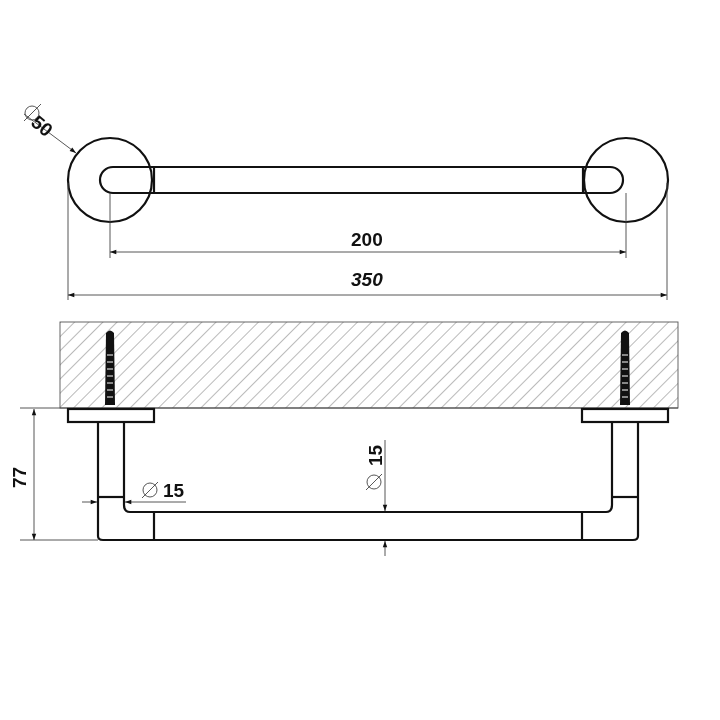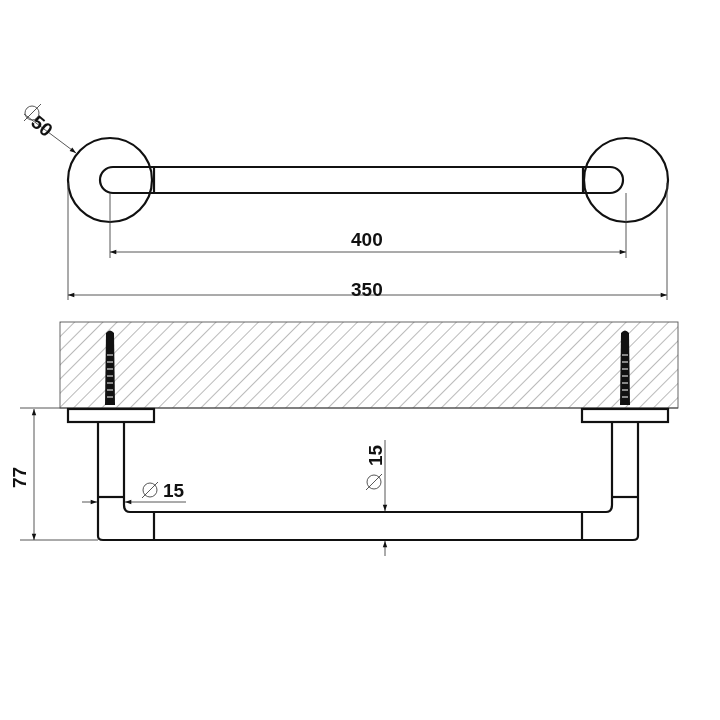--- a/index.html
+++ b/index.html
@@ -117,17 +117,17 @@
     <line x1="385" y1="440" x2="385" y2="511" class="thin" marker-end="url(#arr)"></line>
     <line x1="385" y1="556" x2="385" y2="541" class="thin" marker-end="url(#arr)"></line>
     <g>
       <circle cx="374" cy="482" r="7" class="thin"></circle>
       <line x1="366" y1="490" x2="382" y2="474" class="thin"></line>
     </g>
   </g>
 </svg>
 
 <div class="label" style="left:40px; top:112px; transform: rotate(40deg); transform-origin: left top;">50</div>
-<div class="label" style="left:351px; top:230px;">400</div>
-<div class="label" style="left:351px; top:280px;">350</div>
+<div class="label" style="left:351px; top:230px;">200</div>
+<div class="label" style="left:351px; top:270px;font-style:italic;">350</div>
 <div class="label" style="left:10px; top:488px; transform: rotate(-90deg); transform-origin: left top;">77</div>
 <div class="label" style="left:163px; top:481px;">15</div>
 <div class="label" style="left:366px; top:466px; transform: rotate(-90deg); transform-origin: left top;">15</div>
 
 </body></html>

